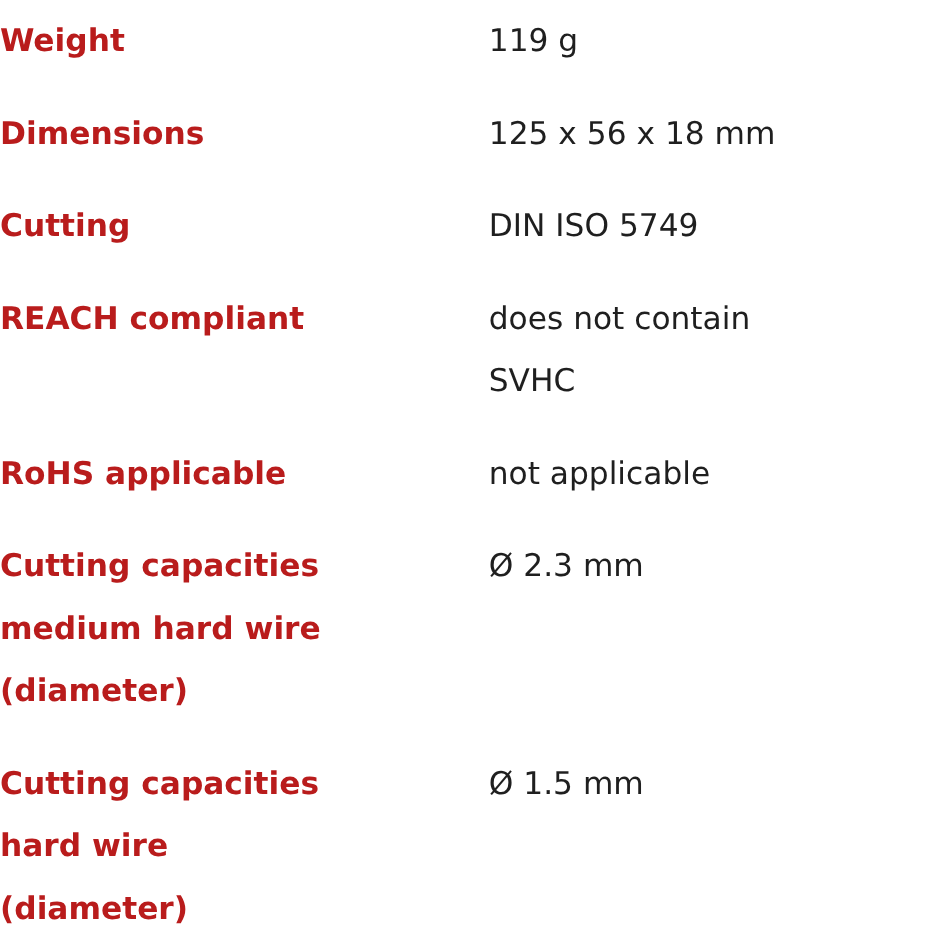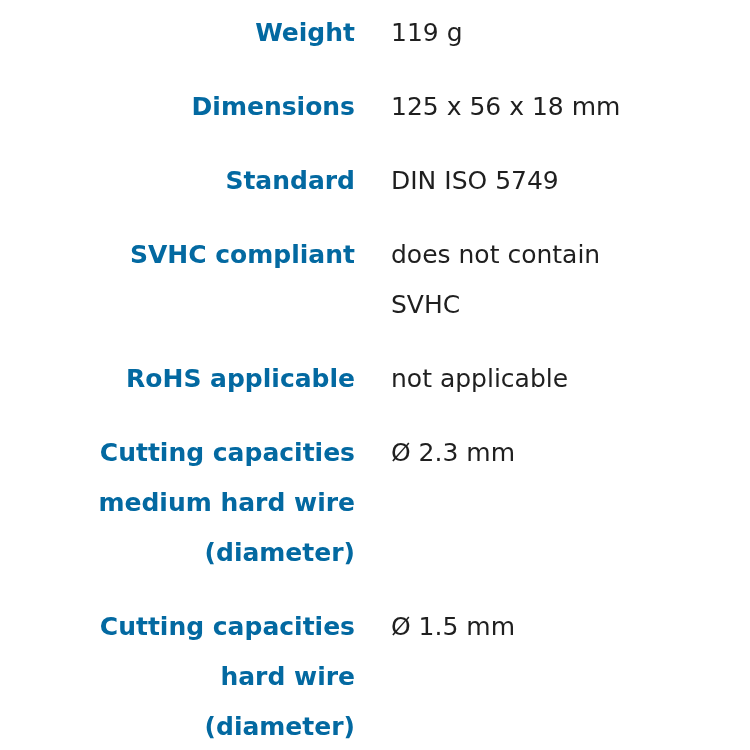--- a/index.html
+++ b/index.html
@@ -17,27 +17,26 @@
   .spec-table {
     width: 750px;
     border-collapse: collapse;
     table-layout: fixed;
   }
   .spec-table tr {
     vertical-align: top;
   }
   .spec-label {
     width: 355px;
-    text-align: right;
     font-weight: bold;
     font-size: 25px;
     line-height: 50px;
     padding: 0 0 24px 0;
     white-space: pre-line;
-    color: #0369a1;
+    color: #b91c1c;
   }
   .spec-value {
     width: 395px;
     text-align: left;
     font-weight: normal;
     font-size: 25px;
     line-height: 50px;
     padding: 0 0 24px 36px;
     white-space: pre-line;
     color: #1f1f1f;
@@ -54,25 +53,25 @@
   <tbody>
     <tr>
       <td class="spec-label">Weight</td>
       <td class="spec-value">119 g</td>
     </tr>
     <tr>
       <td class="spec-label">Dimensions</td>
       <td class="spec-value">125 x 56 x 18 mm</td>
     </tr>
     <tr>
-      <td class="spec-label">Standard</td>
+      <td class="spec-label">Cutting</td>
       <td class="spec-value">DIN ISO 5749</td>
     </tr>
     <tr>
-      <td class="spec-label">SVHC compliant</td>
+      <td class="spec-label">REACH compliant</td>
       <td class="spec-value">does not contain
 SVHC</td>
     </tr>
     <tr>
       <td class="spec-label">RoHS applicable</td>
       <td class="spec-value">not applicable</td>
     </tr>
     <tr>
       <td class="spec-label">Cutting capacities
 medium hard wire

